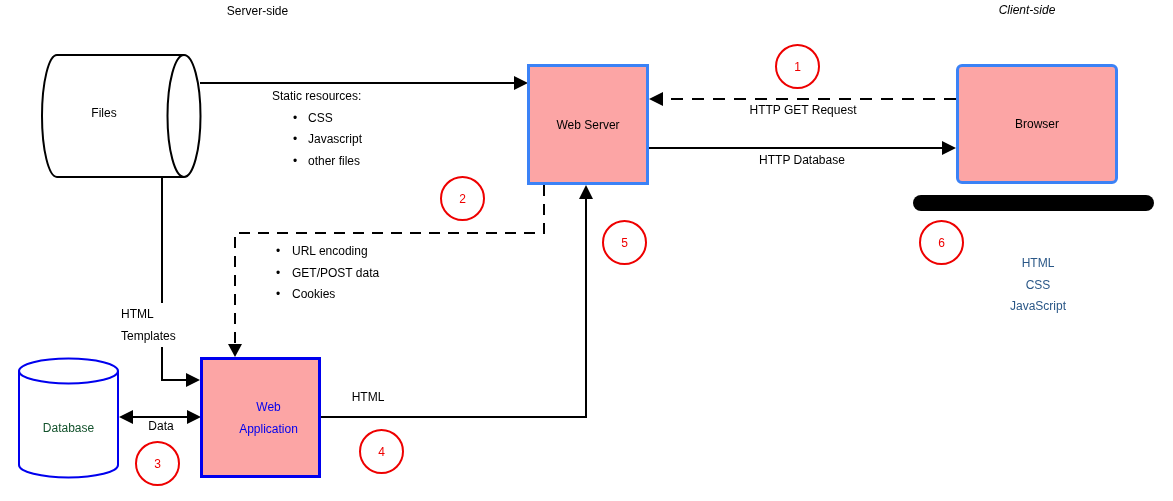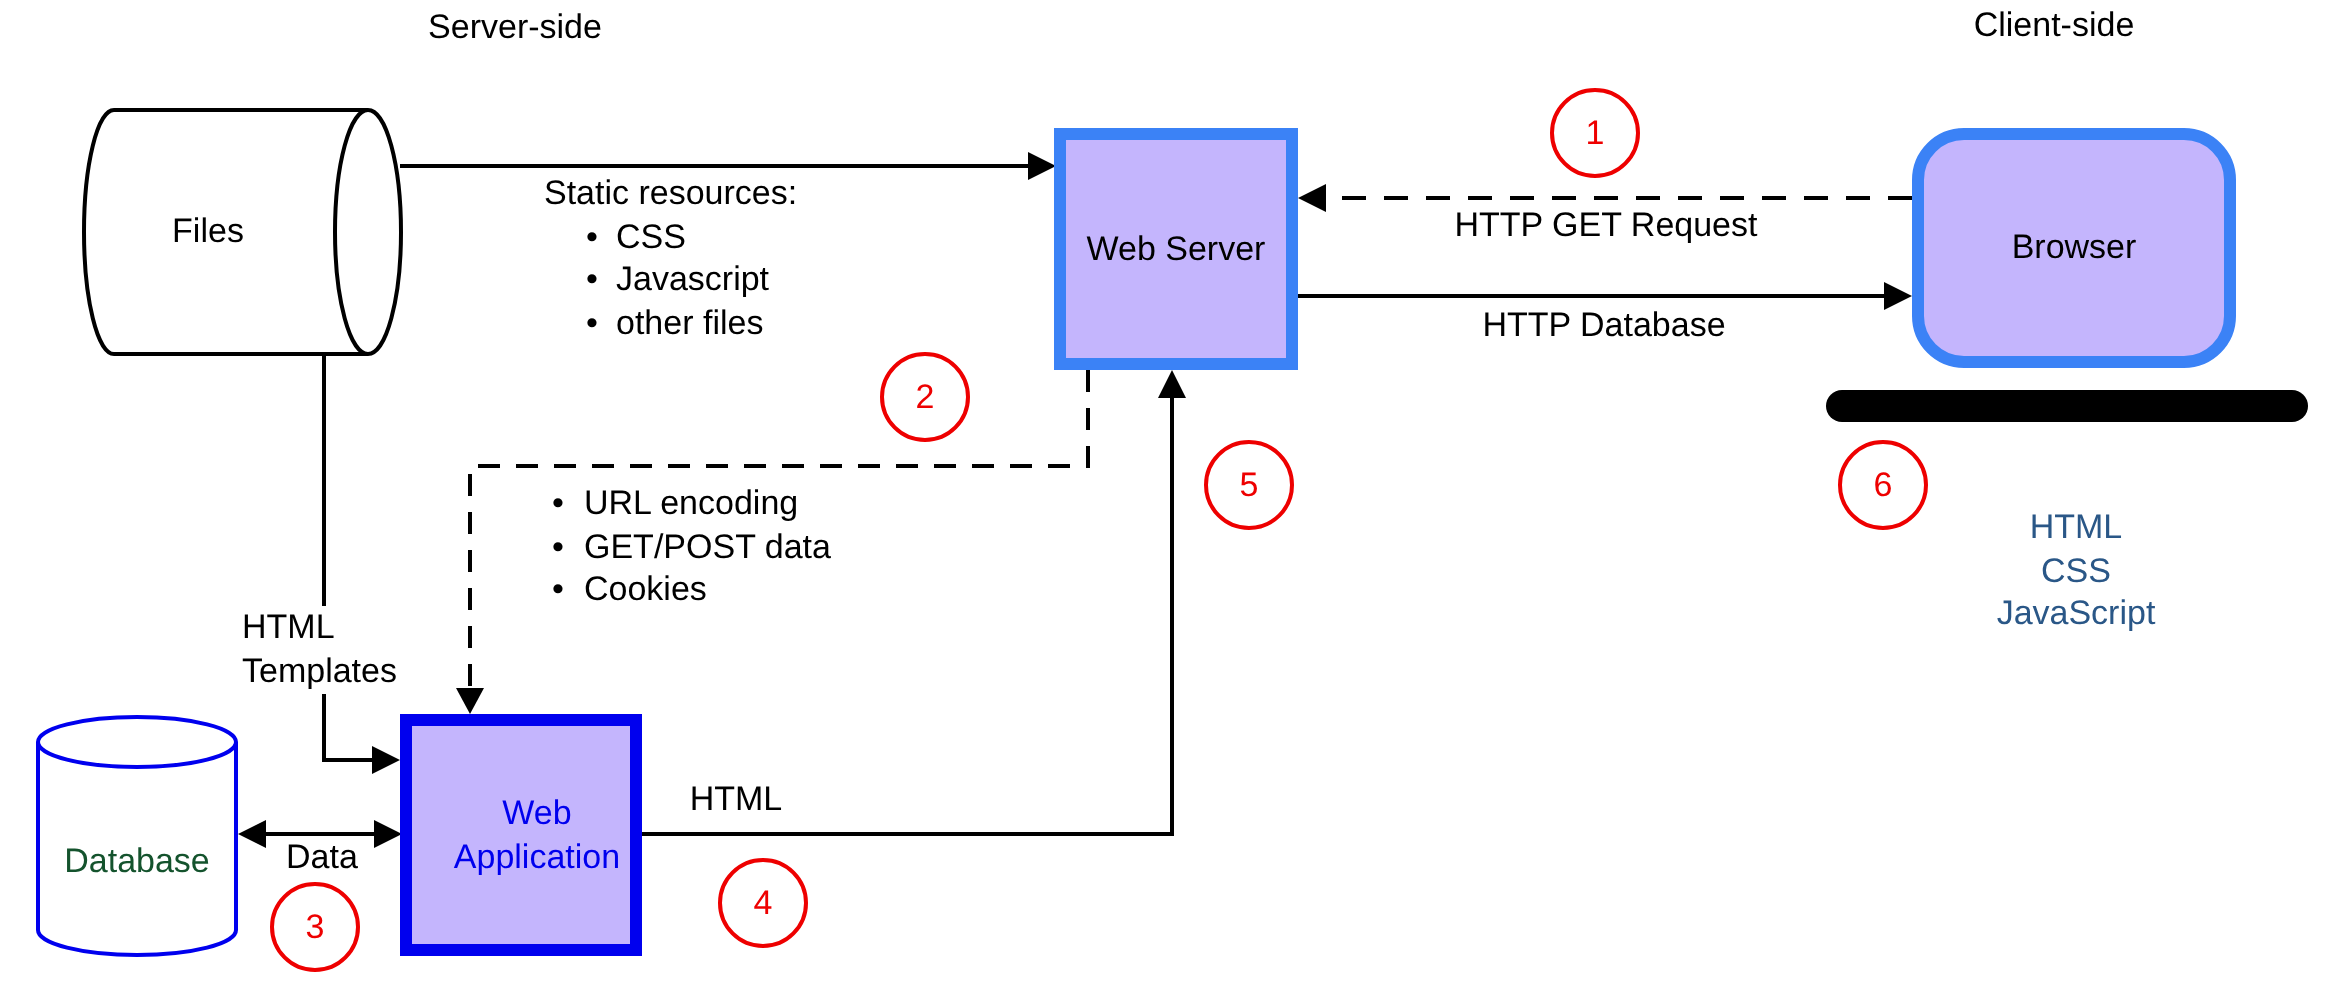--- a/index.html
+++ b/index.html
@@ -6,50 +6,50 @@
     margin: 0;
     padding: 0;
     background: #ffffff;
   }
   #stage {
     position: relative;
     width: 1173px;
     height: 501px;
     background: #ffffff;
     font-family: "Liberation Sans", sans-serif;
-    font-size: 17px;
+    font-size: 12px;
     color: #000000;
     overflow: hidden;
   }
   #stage svg.wires {
     position: absolute;
     left: 0; top: 0;
     width: 1173px;
     height: 501px;
   }
   .abs { position: absolute; }
   .center { text-align: center; }
 
   
   .node-box {
     position: absolute;
     box-sizing: border-box;
-    border: 6px solid #3b82f6;
-    background: #c4b5fd;
+    border: 3px solid #3b82f6;
+    background: #fca5a5;
     display: flex;
     flex-direction: column;
     align-items: center;
     justify-content: center;
     line-height: 22px;
   }
   .node-box.blue {
     border-color: #0000ee;
     color: #0000ee;
   }
-  .rounded { border-radius: 26px; }
+  .rounded { border-radius: 6px; }
 
   
   .section-title {
     position: absolute;
     white-space: nowrap;
   }
 
   
   .list-block { position: absolute; line-height: 21.5px; white-space: nowrap; }
   .list-block .li { position: relative; }
@@ -117,21 +117,21 @@
     <polygon points="119,417 133,410 133,424" fill="#000000"></polygon>
     <polygon points="201,417 187,410 187,424" fill="#000000"></polygon>
 
     <path d="M 19,371 V 465 A 49.5,12.5 0 0 0 118,465 V 371" fill="#ffffff" stroke="#0000ee" stroke-width="2"></path>
     <ellipse cx="68.5" cy="371" rx="49.5" ry="12.5" fill="#ffffff" stroke="#0000ee" stroke-width="2"></ellipse>
 
     <rect x="913" y="195" width="241" height="16" rx="8" fill="#000000"></rect>
   </svg>
 
   <div class="section-title center" style="left:205px; top:4px; width:105px;">Server-side</div>
-  <div class="section-title center" style="left:982px; top:3px; width:90px;">Client-side</div>
+  <div class="section-title center" style="left:982px; top:3px; width:90px;font-style:italic;">Client-side</div>
 
   <div class="abs center" style="left:54px; top:106px; width:100px;">Files</div>
 
   <div class="node-box" style="left:527px; top:64px; width:122px; height:121px;">
     <div>Web Server</div>
   </div>
 
   <div class="node-box rounded" style="left:956px; top:64px; width:162px; height:120px;">
     <div>Browser</div>
   </div>

